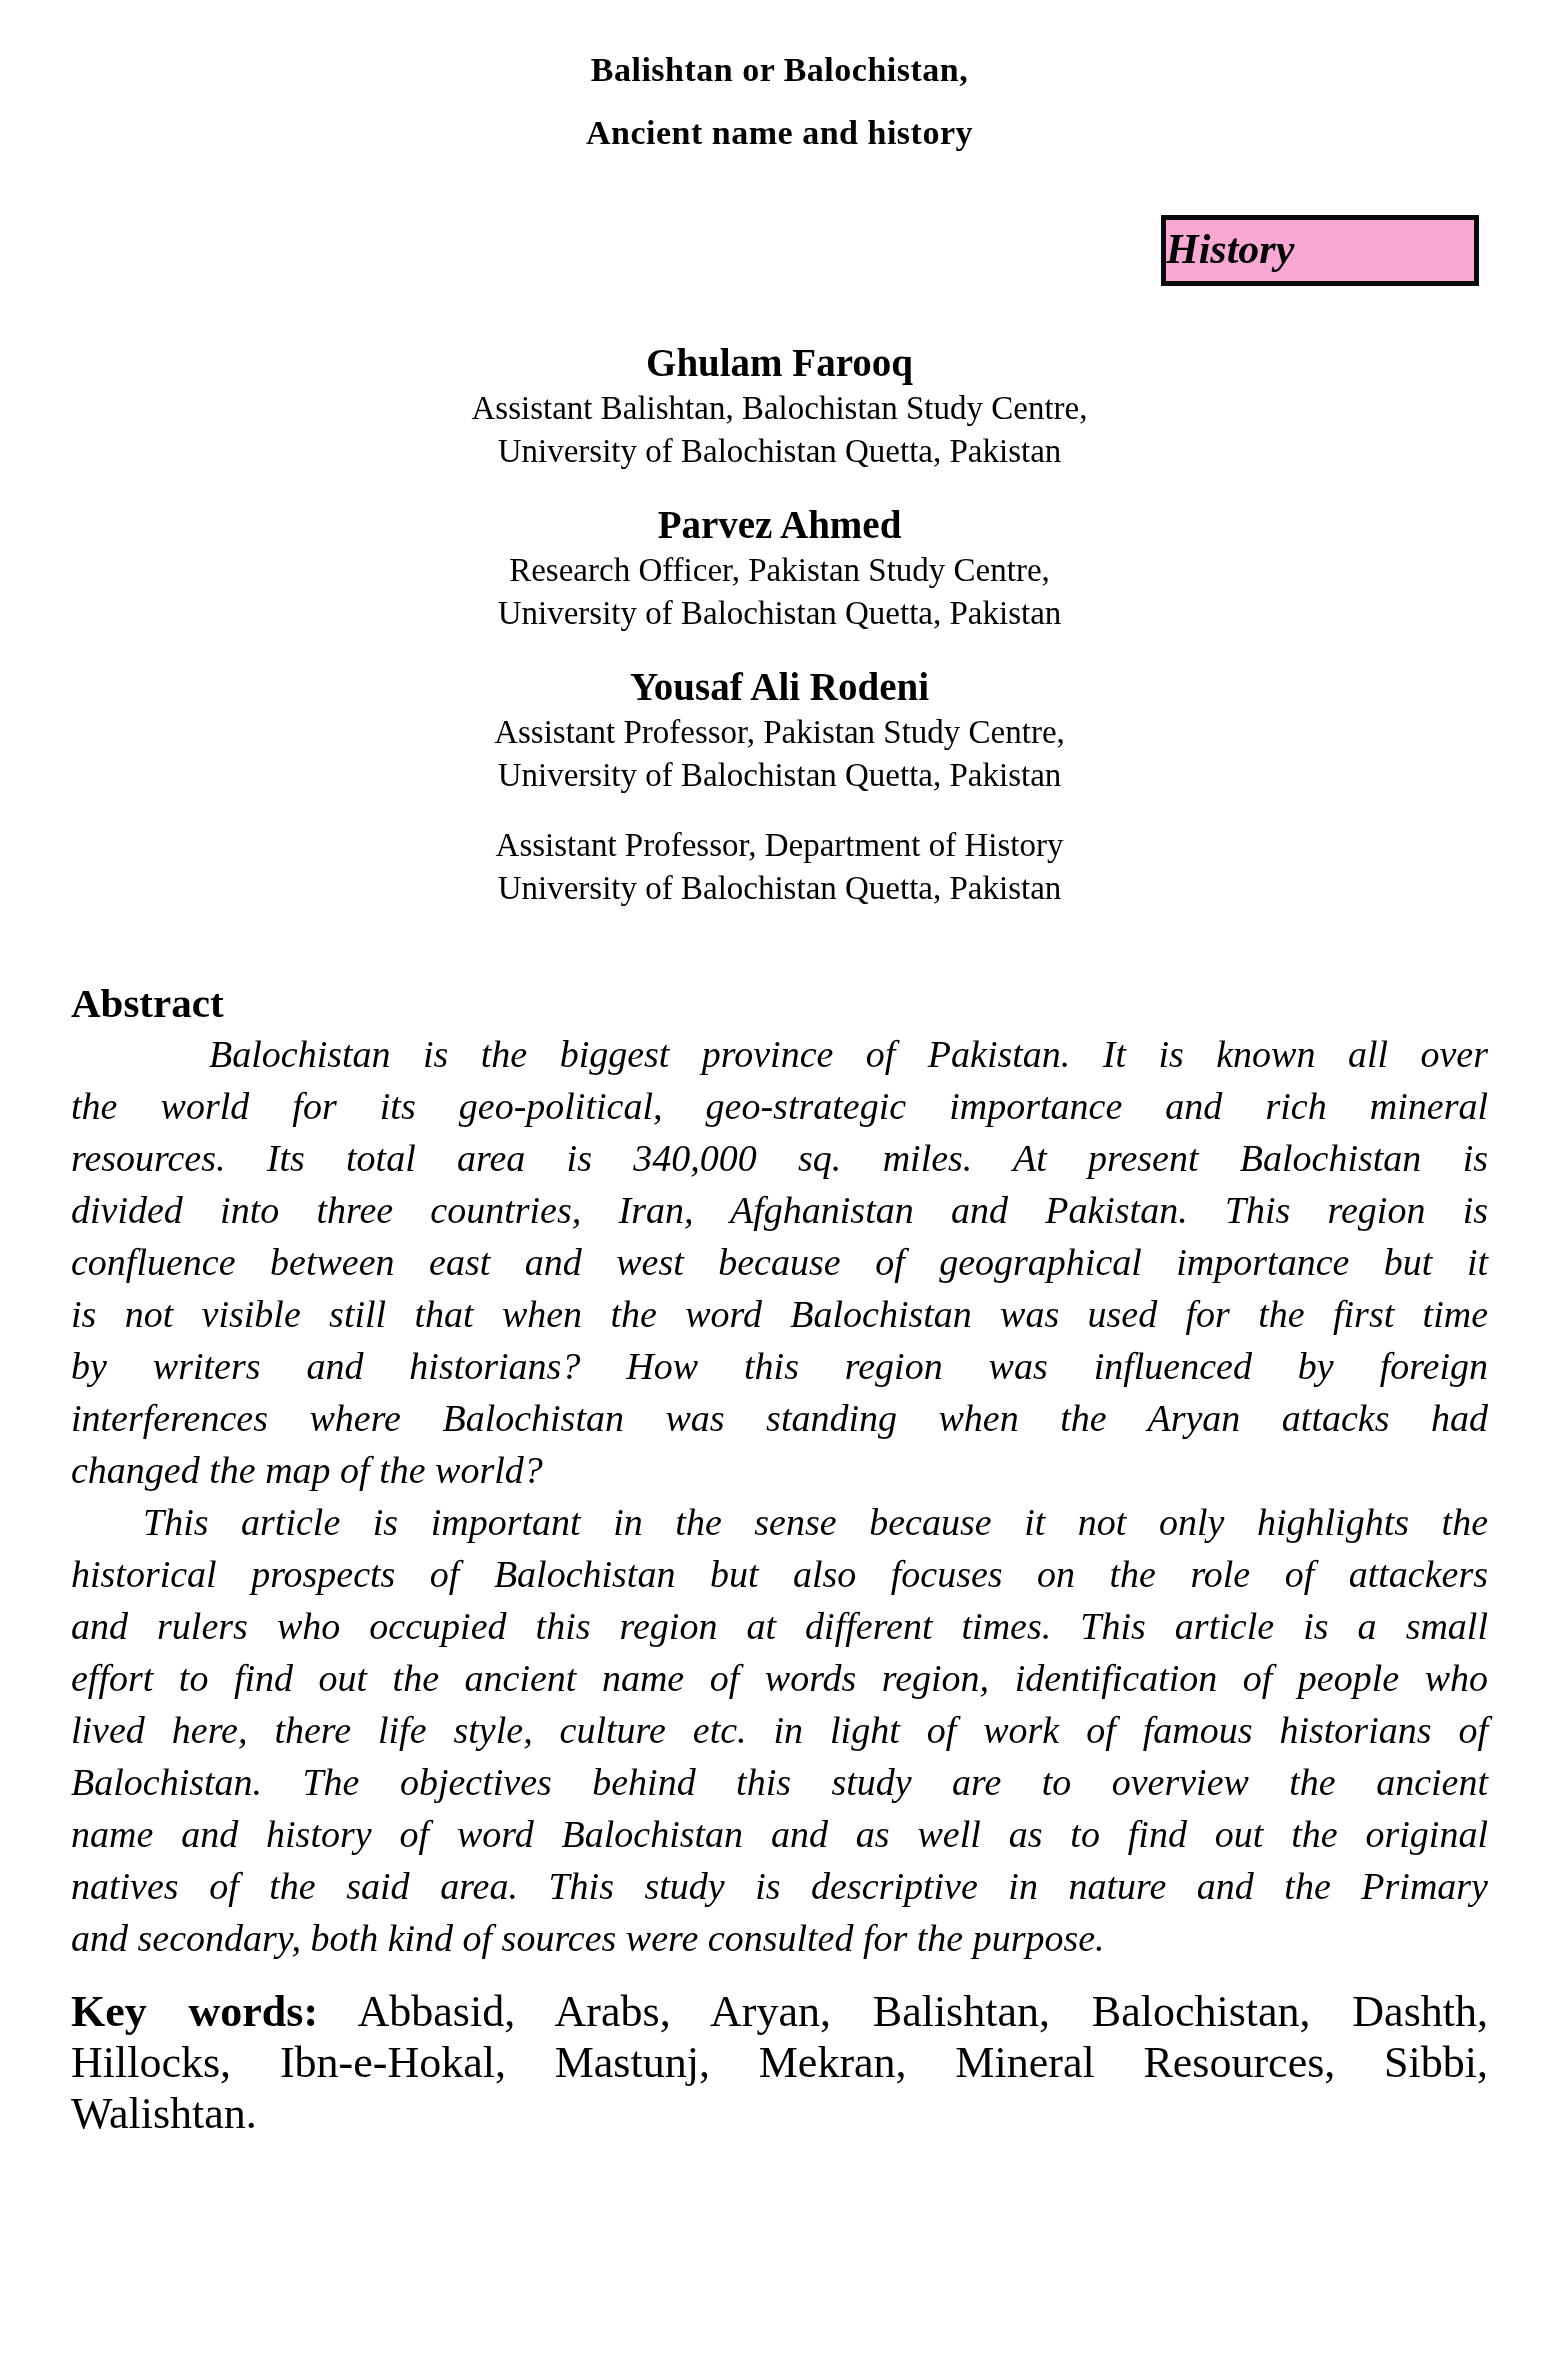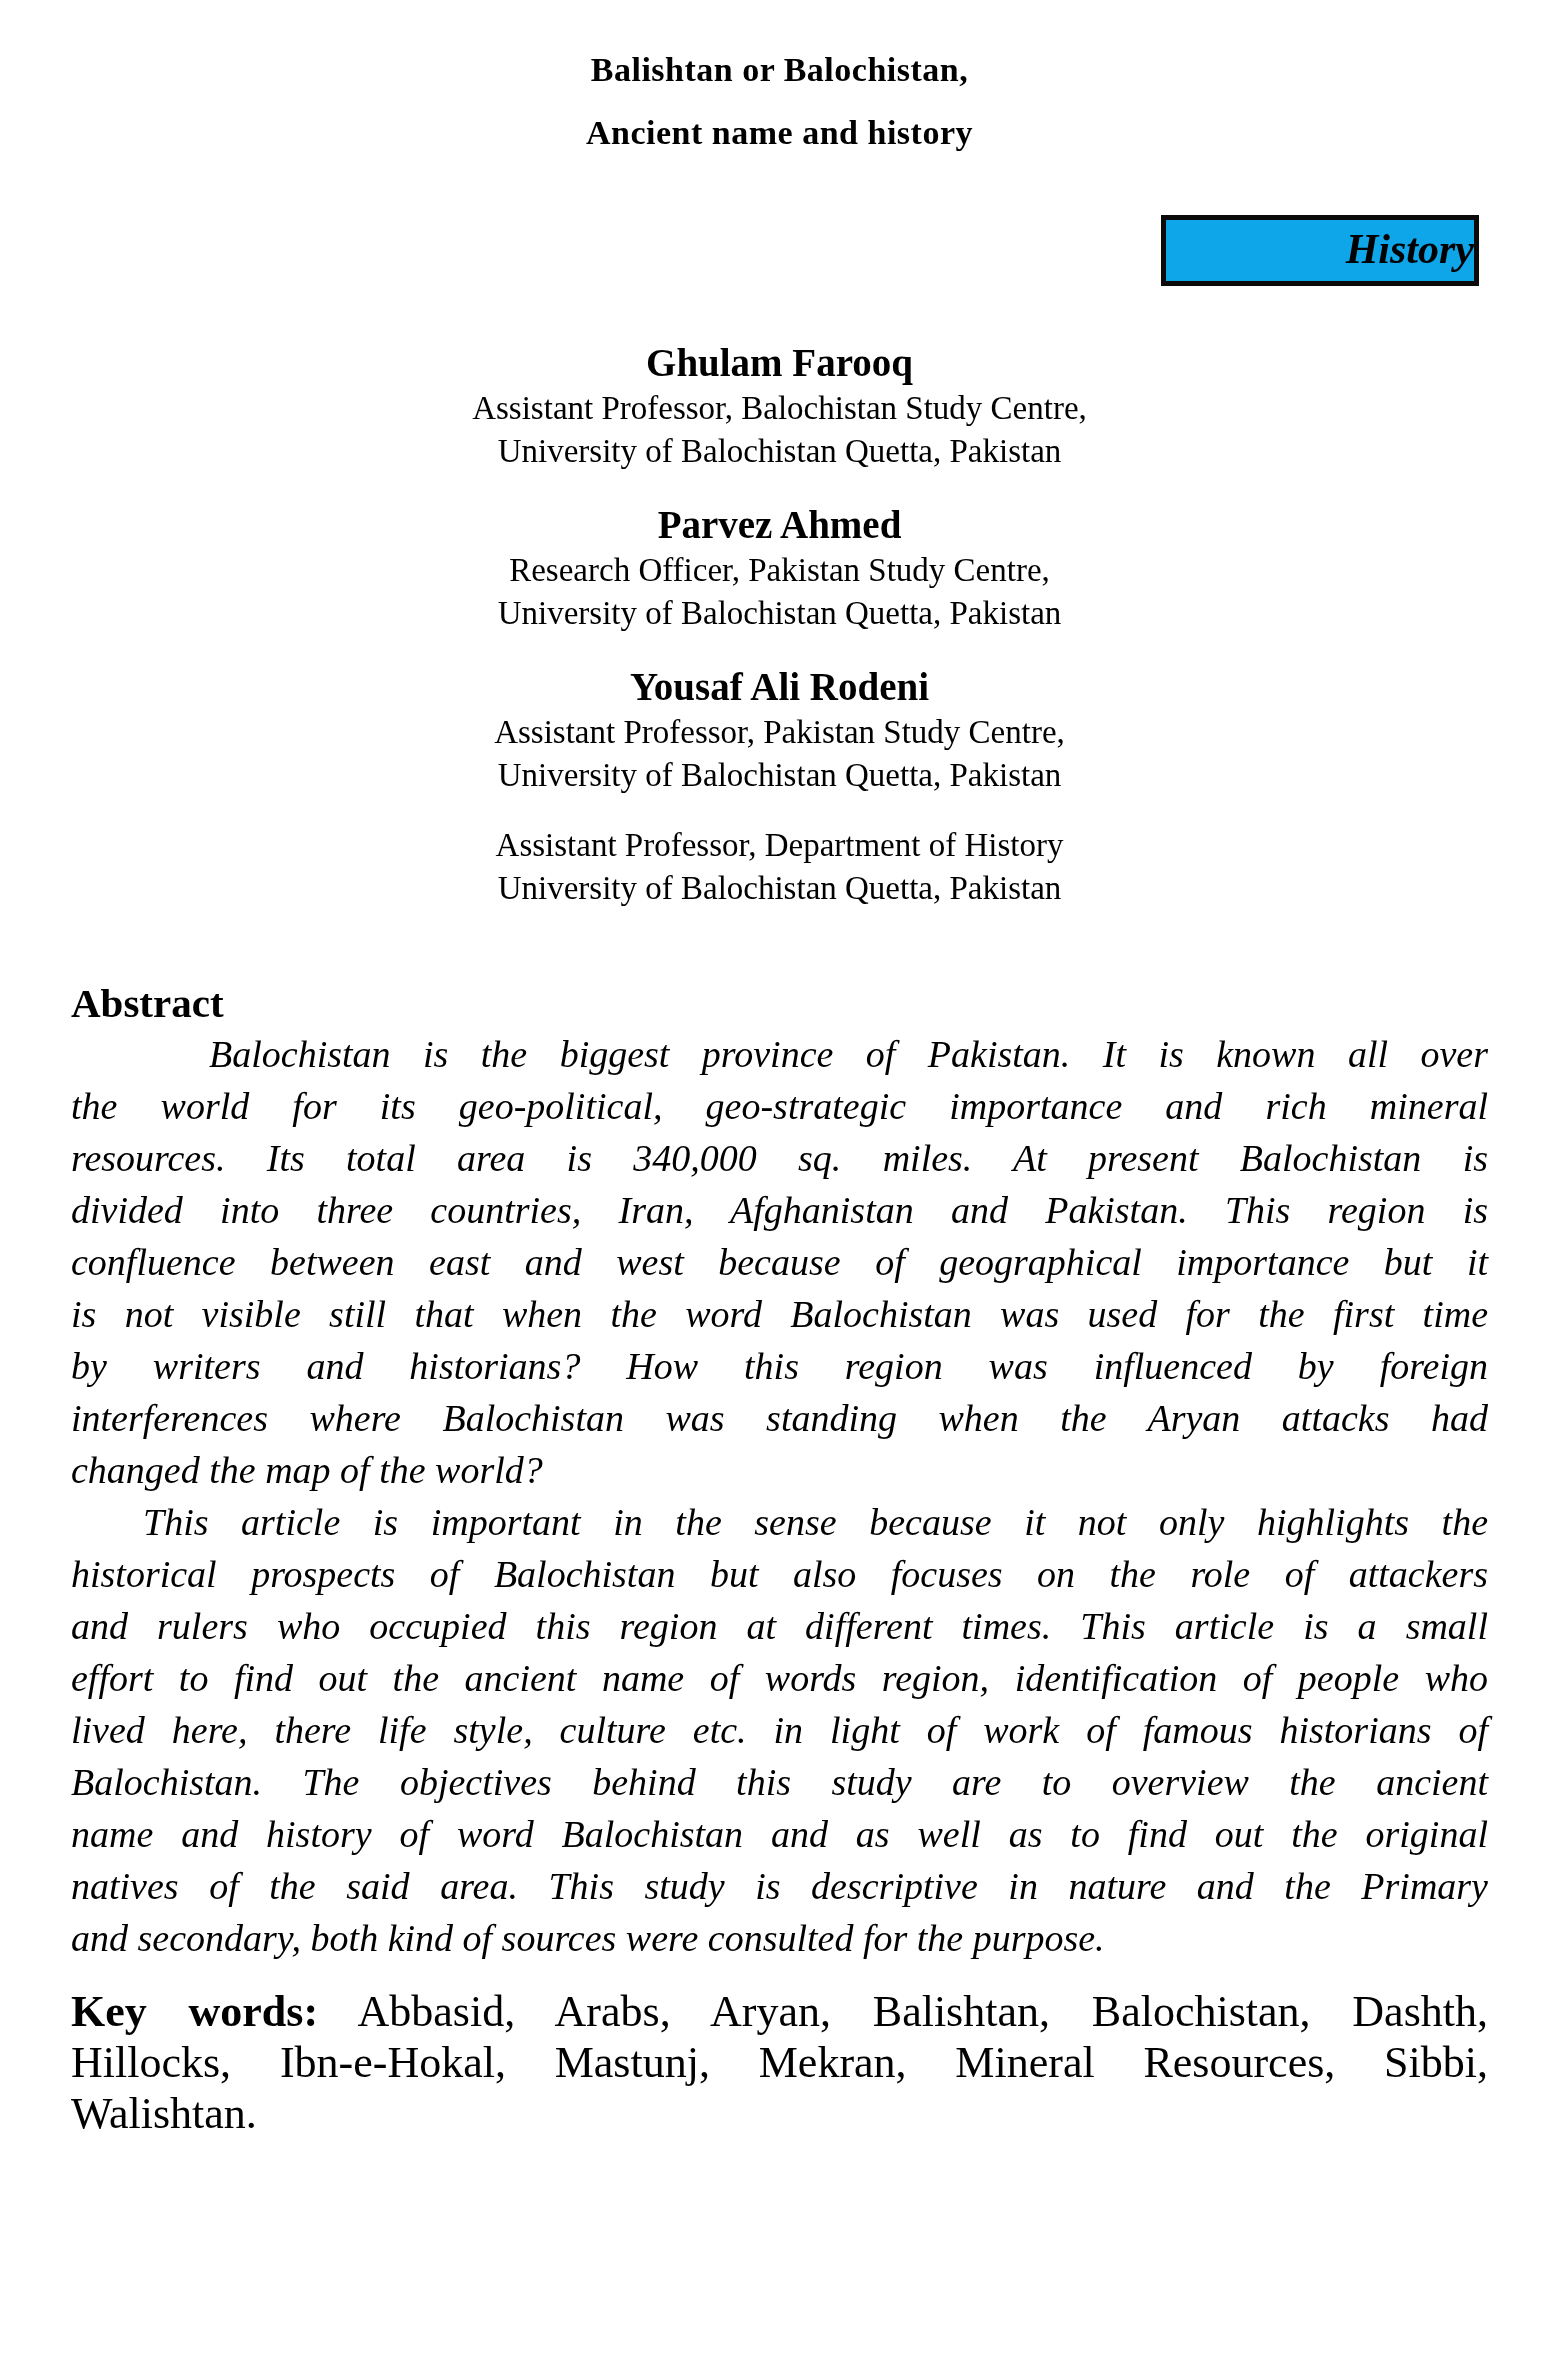--- a/index.html
+++ b/index.html
@@ -21,26 +21,26 @@
     letter-spacing: 0.5px;
   }
 
   .badge-row { text-align: right; margin-top: 51px; }
   .badge {
     display: inline-block;
     width: 318px;
     height: 71px;
     margin-right: 9px;
     border: 5.4px solid #0a0a0a;
-    background: #0ea5e9;
+    background: #f9a8d4;
     font-style: italic;
     font-weight: bold;
     font-size: 42px;
     line-height: 58px;
-    text-align: right;
+    text-align: left;
   }
 
   .authors { text-align: center; margin-top: 52px; }
   .author-group { margin-bottom: 27px; }
   .author-name { font-size: 39px; font-weight: bold; line-height: 49px; }
   .author-line { font-size: 33px; line-height: 43px; }
 
   .abstract-heading {
     margin-top: 69px;
     font-size: 41px;
@@ -80,21 +80,21 @@
   </div>
 
   <div class="badge-row">
     <div class="badge">History</div>
   </div>
 
   <div class="authors">
 
     <div class="author-group">
       <div class="author-name">Ghulam Farooq</div>
-      <div class="author-line">Assistant Professor, Balochistan Study Centre,</div>
+      <div class="author-line">Assistant Balishtan, Balochistan Study Centre,</div>
       <div class="author-line">University of Balochistan Quetta, Pakistan</div>
     </div>
 
     <div class="author-group">
       <div class="author-name">Parvez Ahmed</div>
       <div class="author-line">Research Officer, Pakistan Study Centre,</div>
       <div class="author-line">University of Balochistan Quetta, Pakistan</div>
     </div>
 
     <div class="author-group">

